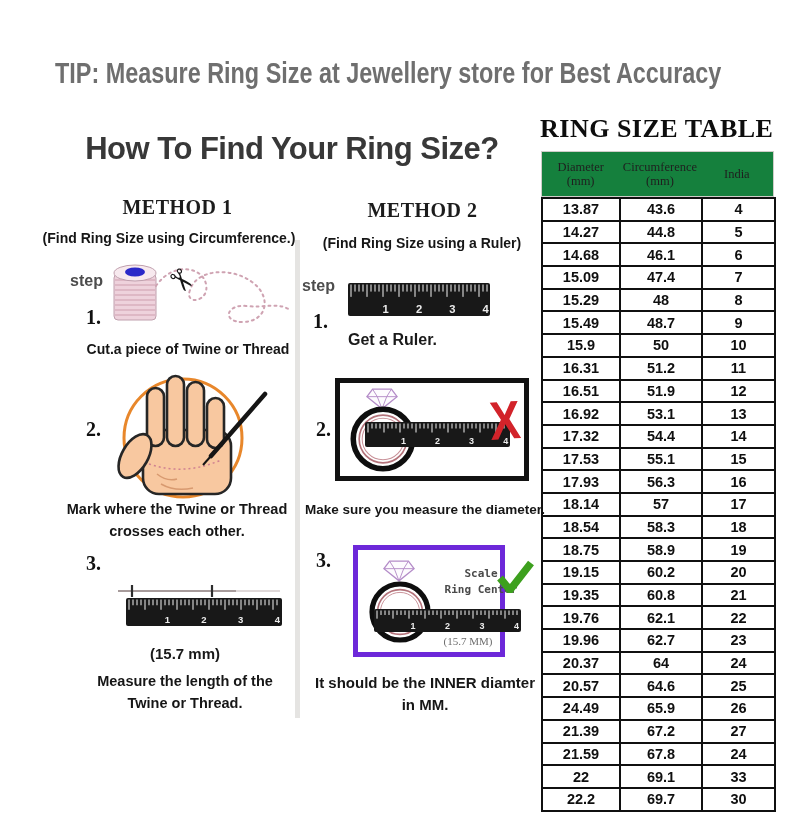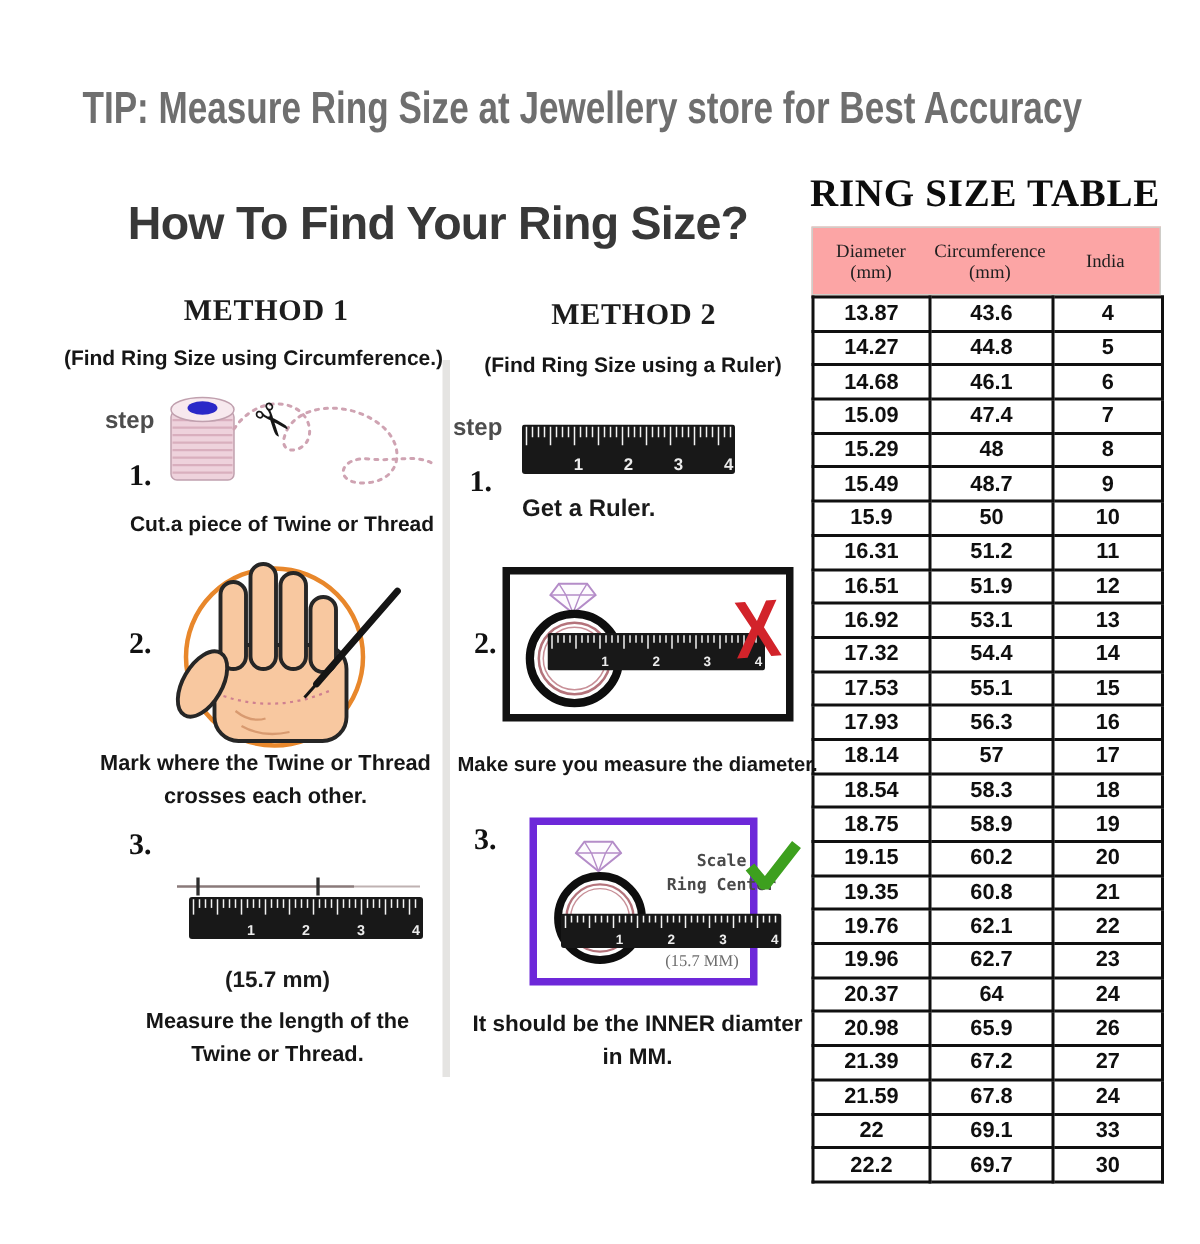--- a/index.html
+++ b/index.html
@@ -75,21 +75,21 @@
               color:#4a4a4a;line-height:16px;}
   #green-check{position:absolute;left:138px;top:10px;}
   #box2-measurement{position:absolute;left:55px;top:85px;width:110px;text-align:center;
                     font-family:"Liberation Serif",serif;font-size:11px;color:#6d6d6d;}
 
   
   #table-title{left:540px;top:114px;width:236px;text-align:left;
                font-family:"Liberation Serif",serif;font-weight:bold;font-size:26px;
                color:#0d0d0d;letter-spacing:0.5px;}
   #size-table-wrap{left:541px;top:151px;width:233px;}
-  #size-table-header{display:flex;border:1px solid #cfcdc8;background:#fca5a5;height:46px;box-sizing:border-box;}
+  #size-table-header{display:flex;border:1px solid #cfcdc8;background:#15803d;height:46px;box-sizing:border-box;}
   #size-table-header .th{display:flex;flex-direction:column;justify-content:center;align-items:center;
        font-family:"Liberation Serif",serif;font-size:12.5px;color:#1f1f1f;line-height:14px;box-sizing:border-box;}
   #size-table-header .th:nth-child(1){width:78px;}
   #size-table-header .th:nth-child(2){width:82px;}
   #size-table-header .th:nth-child(3){width:73px;}
   table#size-table{border-collapse:collapse;width:233px;table-layout:fixed;}
   table#size-table td{border:2px solid #101010;text-align:center;padding:0;
        height:20.7px;font-weight:bold;font-size:14.5px;color:#0f0f0f;line-height:20px;}
 </style>
 </head>
@@ -507,21 +507,26 @@
             <td>19.96</td>
             <td>62.7</td>
             <td>23</td>
           </tr>
           <tr>
             <td>20.37</td>
             <td>64</td>
             <td>24</td>
           </tr>
           <tr>
-            <td>20.98</td>
+            <td>20.57</td>
+            <td>64.6</td>
+            <td>25</td>
+          </tr>
+          <tr>
+            <td>24.49</td>
             <td>65.9</td>
             <td>26</td>
           </tr>
           <tr>
             <td>21.39</td>
             <td>67.2</td>
             <td>27</td>
           </tr>
           <tr>
             <td>21.59</td>

